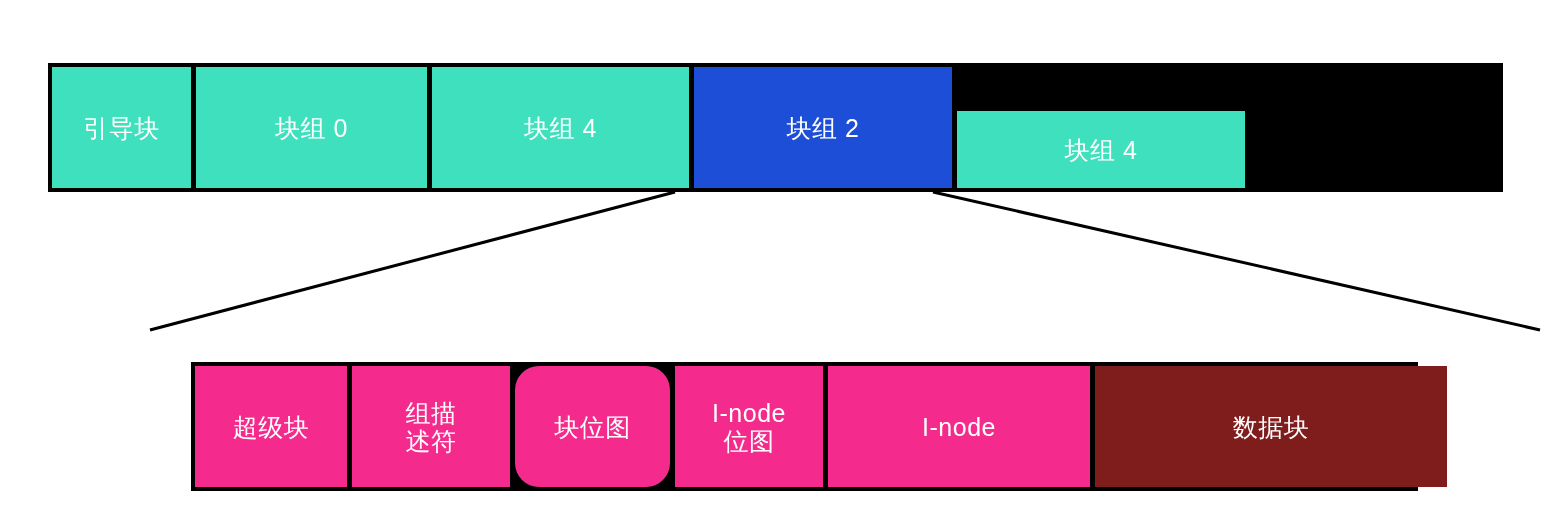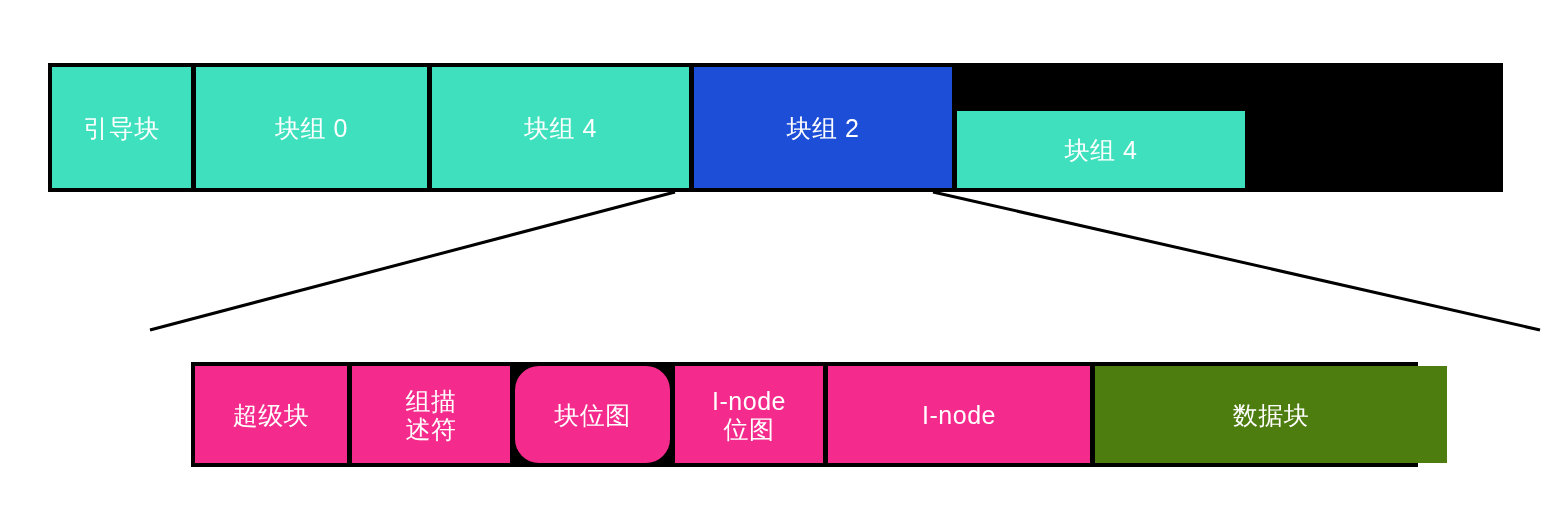--- a/index.html
+++ b/index.html
@@ -29,21 +29,21 @@
   #top-bar {
     left: 48px;
     top: 63px;
     width: 1455px;
     height: 129px;
   }
   #bottom-bar {
     left: 191px;
     top: 362px;
     width: 1227px;
-    height: 105px;
+    height: 129px;
   }
 
   .cell {
     box-sizing: border-box;
     display: flex;
     align-items: center;
     justify-content: center;
     text-align: center;
     color: #ffffff;
     font-size: 25px;
@@ -91,16 +91,16 @@
   </svg>
 
   <div id="bottom-bar" class="bar">
     <div class="cell" style="flex: 0 0 152px; background: rgb(244, 43, 140);">超级块</div>
     <div class="cell" style="flex: 0 0 158px; background: rgb(244, 43, 140);">组描
 述符</div>
     <div class="cell" style="flex: 0 0 155px; background: rgb(244, 43, 140); border-radius: 24px;">块位图</div>
     <div class="cell" style="flex: 0 0 148px; background: rgb(244, 43, 140);">I-node
 位图</div>
     <div class="cell" style="flex: 0 0 262px; background: rgb(244, 43, 140);">I-node</div>
-    <div class="cell" style="flex: 0 0 352px; background: #4d7c0f;">数据块</div>
+    <div class="cell" style="flex: 0 0 352px; background: #7f1d1d;">数据块</div>
   </div>
 
 </div>
 
 </body></html>

